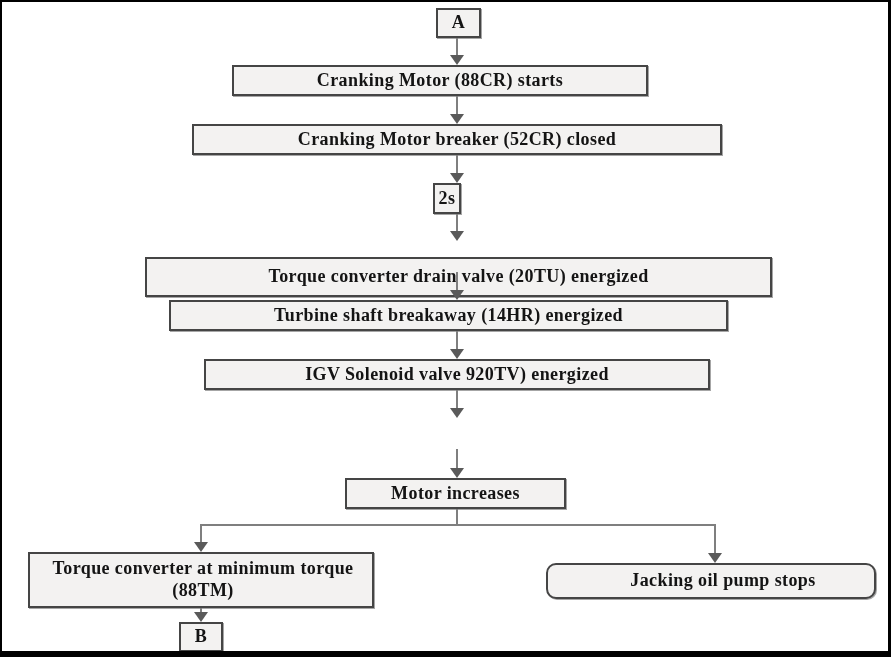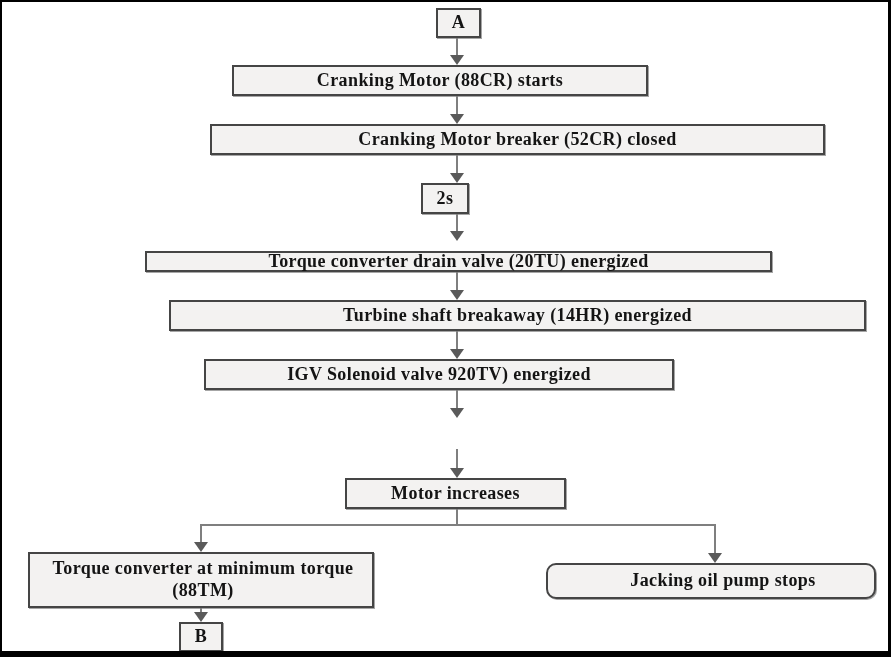--- a/index.html
+++ b/index.html
@@ -60,29 +60,29 @@
 </style>
 </head>
 <body>
 
 <div id="canvas">
 
   <div class="node" style="left:434px; top:6px; width:45px; height:30px;">A</div>
 
   <div class="node" style="left:230px; top:63px; width:416px; height:31px;">Cranking Motor (88CR) starts</div>
 
-  <div class="node" style="left:190px; top:122px; width:615px; height:31px;margin-left:18px;">Cranking Motor breaker (52CR) closed</div>
+  <div class="node" style="left:190px; top:122px; width:530px; height:31px;">Cranking Motor breaker (52CR) closed</div>
 
-  <div class="node" style="left:419px; top:181px; width:48px; height:31px;">2s</div>
+  <div class="node" style="left:431px; top:181px; width:28px; height:31px;">2s</div>
 
-  <div class="node" style="left:143px; top:249px; width:627px; height:21px;">Torque converter drain valve (20TU) energized</div>
+  <div class="node" style="left:143px; top:255px; width:627px; height:40px;">Torque converter drain valve (20TU) energized</div>
 
-  <div class="node" style="left:167px; top:298px; width:697px; height:31px;">Turbine shaft breakaway (14HR) energized</div>
+  <div class="node" style="left:167px; top:298px; width:559px; height:31px;">Turbine shaft breakaway (14HR) energized</div>
 
-  <div class="node" style="left:202px; top:357px; width:470px; height:31px;">IGV Solenoid valve 920TV) energized</div>
+  <div class="node" style="left:202px; top:357px; width:506px; height:31px;">IGV Solenoid valve 920TV) energized</div>
 
 
   <div class="node" style="left:343px; top:476px; width:221px; height:31px;">Motor increases</div>
 
   <div class="node" style="left:26px; top:550px; width:346px; height:56px;padding-left:8px;">Torque converter at minimum torque (88TM)</div>
 
   <div class="node rounded" style="left:544px; top:561px; width:330px; height:36px;padding-left:28px;">Jacking oil pump stops</div>
 
   <div class="node" style="left:177px; top:620px; width:44px; height:30px;">B</div>
 

